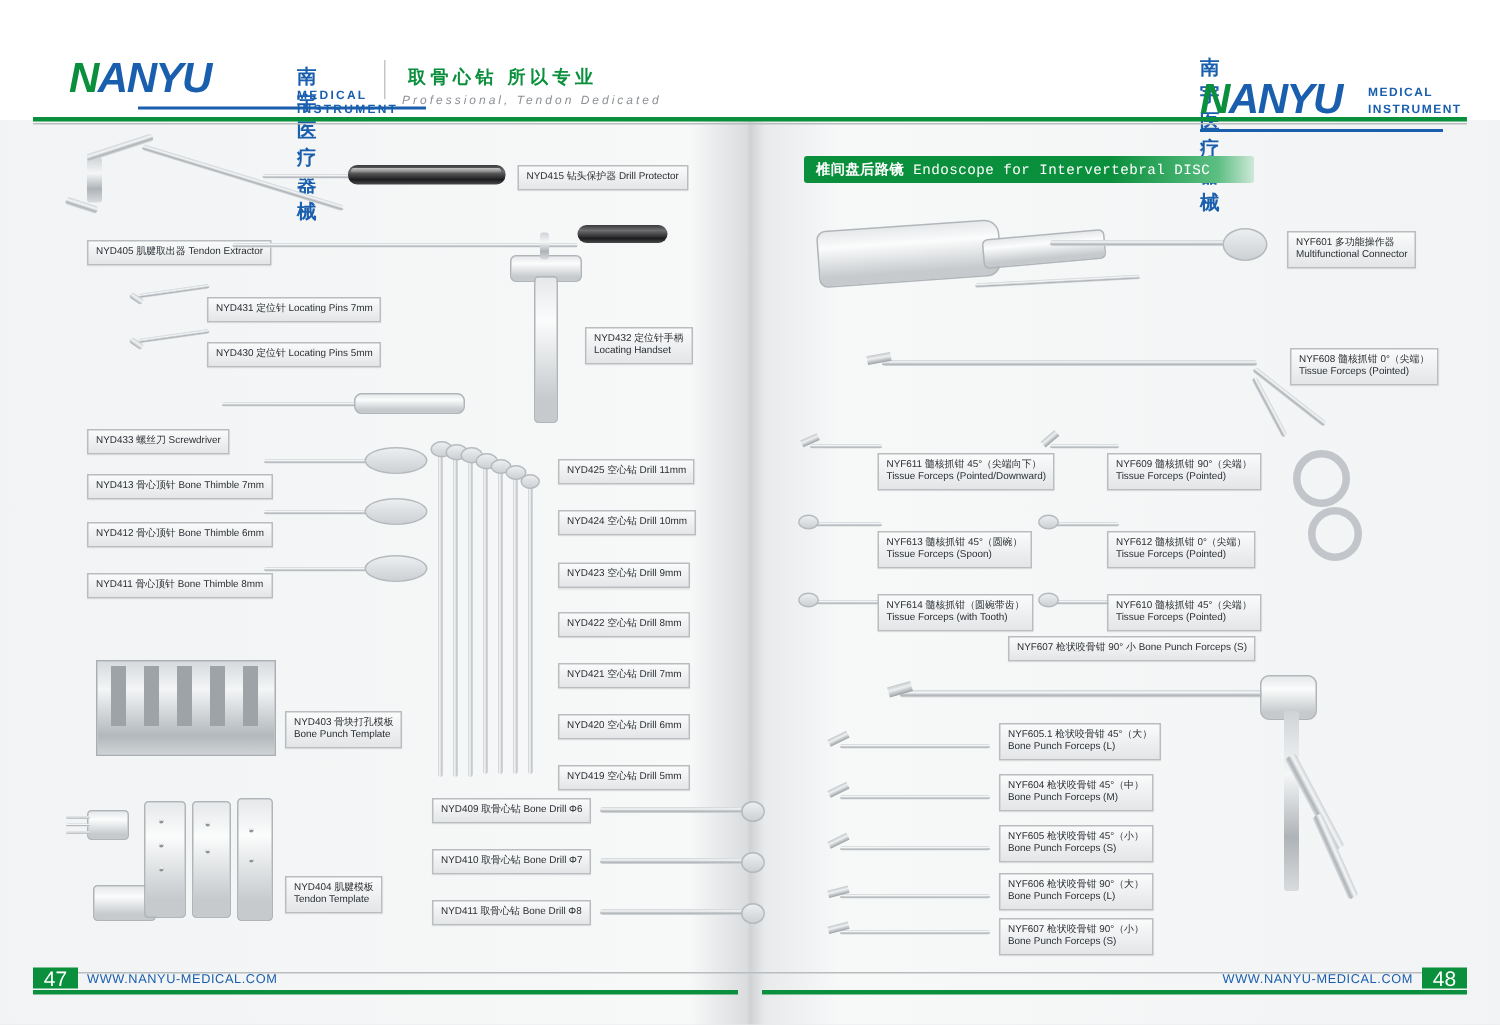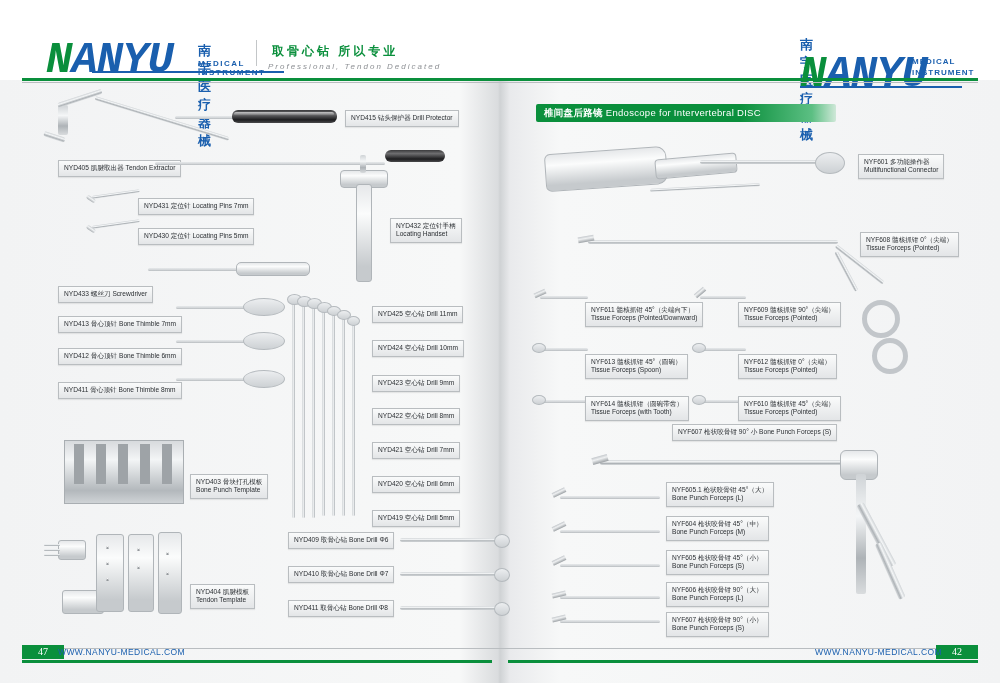--- a/index.html
+++ b/index.html
@@ -15,55 +15,55 @@
   }
   
   .topband{position:absolute;left:0;top:0;width:1000px;height:80px;background:#fff;}
   .greenrule{position:absolute;left:22px;top:78px;width:956px;height:3px;background:linear-gradient(to right,#0a8f3c,#0a8f3c 47%,#0a8f3c 53%,#0a8f3c);}
   .greyrule{position:absolute;left:22px;top:82px;width:956px;height:1px;background:#b9bdc0;}
 
   
   .logo-left{position:absolute;left:46px;top:38px;}
   .logo-right{position:absolute;left:800px;top:36px;}
   .nanyu{
-    font-family:Liberation Mono, monospace;
-    font-weight:bold;font-style:italic;font-size:44px;letter-spacing:-1px;
+    font-family:Liberation Sans, sans-serif;
+    font-weight:bold;font-style:italic;font-size:28px;letter-spacing:-1px;
     line-height:1;
   }
   .nanyu .n{color:#0a8f3c;}
   .nanyu .rest{color:#1a5fae;}
   .logo-left .cn{position:absolute;left:152px;top:4px;font-size:13px;color:#1a5fae;font-weight:bold;letter-spacing:1px;}
   .logo-left .en{position:absolute;left:152px;top:21px;font-size:8px;color:#1a5fae;letter-spacing:1.5px;font-weight:bold;}
   .logo-left .underline{position:absolute;left:46px;top:33px;width:192px;height:2px;background:#1a5fae;}
   .sep{position:absolute;left:256px;top:40px;width:1px;height:26px;background:#c3c6c8;}
   .slogan-cn{position:absolute;left:272px;top:43px;font-size:12px;color:#0a8f3c;letter-spacing:3px;font-weight:bold;}
   .slogan-en{position:absolute;left:268px;top:62px;font-size:8px;color:#8d9094;letter-spacing:2px;font-style:italic;}
 
   .logo-right .cn{position:absolute;left:0px;top:0px;font-size:13px;color:#1a5fae;font-weight:bold;letter-spacing:1px;}
   .logo-right .nanyu{position:absolute;left:0px;top:16px;}
   .logo-right .en{position:absolute;left:112px;top:20px;font-size:8px;color:#1a5fae;letter-spacing:1px;font-weight:bold;line-height:11px;}
   .logo-right .underline{position:absolute;left:0px;top:50px;width:162px;height:2px;background:#1a5fae;}
 
   
   .footbar{position:absolute;bottom:34px;left:22px;width:956px;height:1px;background:#b9bdc0;}
-  .pagebox{position:absolute;bottom:24px;width:42px;height:14px;background:#0a8f3c;color:#fff;font-size:10px;text-align:center;line-height:14px;font-family:Liberation Serif, serif;}
+  .pagebox{position:absolute;bottom:24px;width:30px;height:14px;background:#0a8f3c;color:#fff;font-size:14px;text-align:center;line-height:14px;}
   .pagebox.l{left:22px;}
   .pagebox.r{right:22px;}
   .footurl{position:absolute;bottom:24px;font-size:8.5px;color:#1a5fae;letter-spacing:.4px;line-height:14px;}
   .footurl.l{left:58px;}
   .footurl.r{right:58px;}
   .footgreen{position:absolute;bottom:20px;height:3px;background:#0a8f3c;}
   .footgreen.l{left:22px;width:470px;}
   .footgreen.r{right:22px;width:470px;}
 
   
   .sechdr{position:absolute;left:536px;top:104px;width:300px;height:18px;
      background:linear-gradient(to right,#0a8f3c,#0a8f3c 68%,#5cbf83 92%,#cfe8d8 100%);
      border-radius:2px;}
-  .sechdr .t{position:absolute;left:8px;top:3px;font-size:9.5px;color:#fff;letter-spacing:.3px;}
+  .sechdr .t{position:absolute;left:8px;top:3px;font-size:9.5px;color:#fff;letter-spacing:.3px;font-family:Liberation Mono, monospace;}
   .sechdr .t b{font-weight:bold;}
 
   
   .lab{
     position:absolute;
     background:linear-gradient(to bottom,#fafbfb,#e3e5e7);
     border:1px solid #b9bdc0;
     font-size:6.6px;color:#2b2f33;
     padding:3px 5px;line-height:8.6px;
     white-space:nowrap;
@@ -458,17 +458,17 @@
   <div class="lab two" style="left:666px;top:612px;">
     <span>NYF607</span>
     <span>枪状咬骨钳 90°（小）</span><br>
     <span>Bone Punch Forceps (S)</span>
   </div>
 
   <div class="footbar"></div>
   <div class="footgreen l"></div>
   <div class="footgreen r"></div>
   <div class="pagebox l">47</div>
-  <div class="pagebox r">42</div>
+  <div class="pagebox r">48</div>
   <div class="footurl l">WWW.NANYU-MEDICAL.COM</div>
   <div class="footurl r">WWW.NANYU-MEDICAL.COM</div>
 
 </div>
 
 </body></html>

